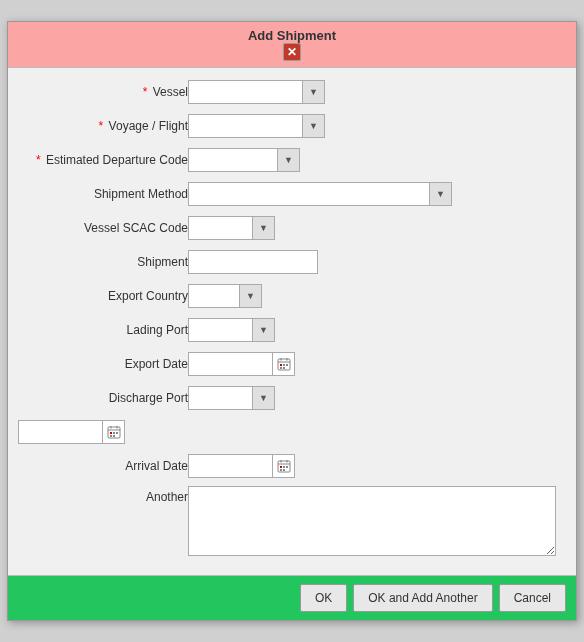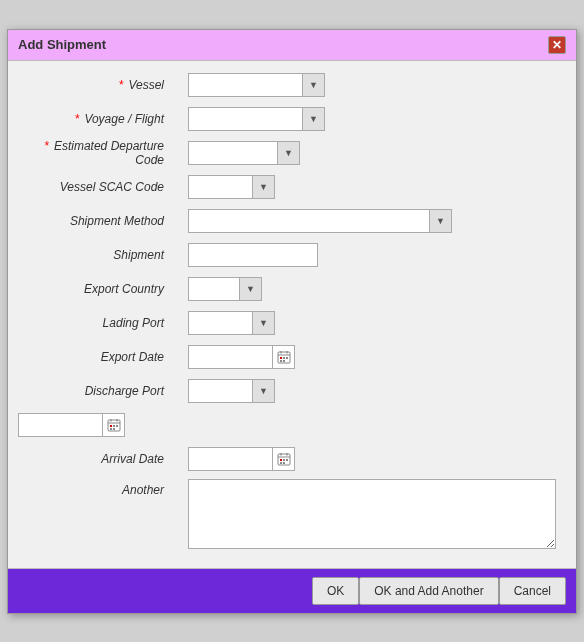--- a/index.html
+++ b/index.html
@@ -13,26 +13,27 @@
       width: 584px;
       height: 642px;
     }
     .dialog {
       width: 570px;
       background: #f0f0f0;
       border: 1px solid #999;
       box-shadow: 2px 2px 8px rgba(0,0,0,0.3);
     }
     .dialog-title-bar {
-      background: #f0abfc;
+      background: #fca5a5;
       border-bottom: 1px solid #bbb;
       padding: 6px 10px;
       display: flex;
       align-items: center;
       justify-content: space-between;
+      flex-direction: column;
     }
     .dialog-title {
       font-weight: bold;
       font-size: 13px;
       color: #333;
     }
     .close-btn {
       width: 18px;
       height: 18px;
       background: #c0392b;
@@ -52,25 +53,24 @@
     }
     .form-row {
       display: flex;
       align-items: center;
       margin-bottom: 6px;
       min-height: 28px;
     }
     .form-label {
       width: 170px;
       text-align: right;
-      padding-right: 24px;
+      padding-right: 0;
       font-size: 12px;
       color: #333;
       flex-shrink: 0;
-      font-style: italic;
     }
     .required-star {
       color: red;
       margin-right: 2px;
     }
     .form-control {
       flex: 1;
     }
     .dropdown {
       display: flex;
@@ -171,21 +171,22 @@
       align-items: flex-start;
     }
     .comments-row .form-label {
       padding-top: 4px;
     }
     .dialog-footer {
       border-top: 1px solid #bbb;
       padding: 8px 10px;
       display: flex;
       justify-content: flex-end;
-      background: #6d28d9;
+      gap: 6px;
+      background: #22c55e;
     }
     .footer-btn {
       height: 28px;
       padding: 0 14px;
       border: 1px solid #999;
       background: #e8e8e8;
       cursor: pointer;
       font-size: 12px;
       border-radius: 2px;
       color: #333;
@@ -229,30 +230,30 @@
         <span class="required-star">*</span>
         <span>Estimated Departure Code</span>
       </div>
       <div class="form-control dropdown departure-dropdown">
         <input class="dropdown-input" type="text" value="" style="">
         <div class="dropdown-btn"></div>
       </div>
     </div>
 
     <div class="form-row">
+      <div class="form-label">Shipment Method</div>
+      <div class="form-control dropdown shipmethod-dropdown">
+        <input class="dropdown-input" type="text" value="" style="">
+        <div class="dropdown-btn"></div>
+      </div>
+    </div>
+
+    <div class="form-row">
       <div class="form-label">Vessel SCAC Code</div>
       <div class="form-control dropdown scac-dropdown">
-        <input class="dropdown-input" type="text" value="" style="">
-        <div class="dropdown-btn"></div>
-      </div>
-    </div>
-
-    <div class="form-row">
-      <div class="form-label">Shipment Method</div>
-      <div class="form-control dropdown shipmethod-dropdown">
         <input class="dropdown-input" type="text" value="" style="">
         <div class="dropdown-btn"></div>
       </div>
     </div>
 
     <div class="form-row">
       <div class="form-label">Shipment</div>
       <div class="form-control">
         <input class="shipment-text" type="text" value="" style="">
       </div>

